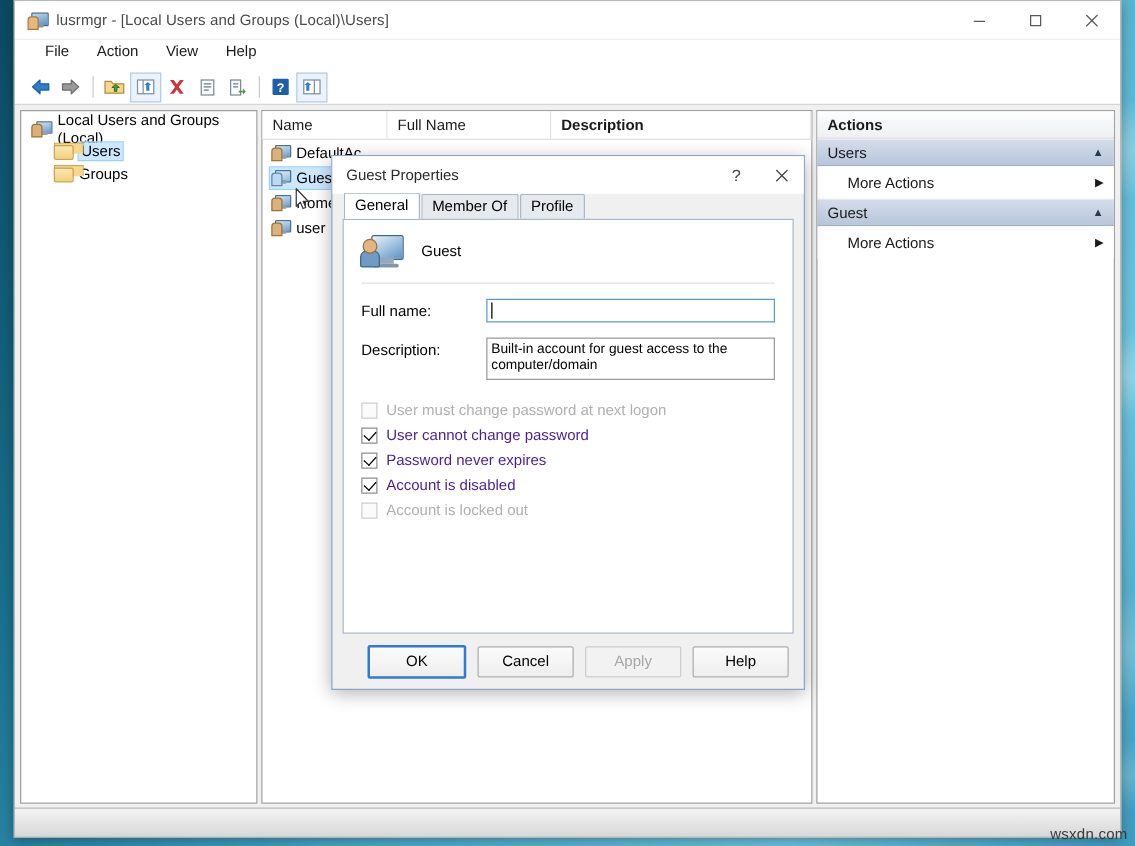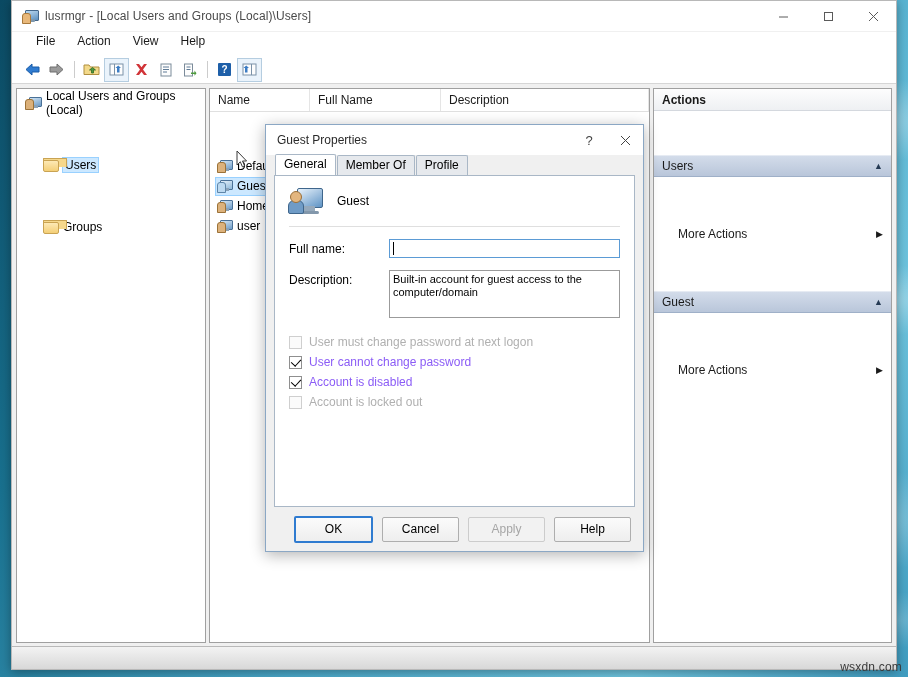--- a/index.html
+++ b/index.html
@@ -75,21 +75,21 @@
   .tb-btn.framed { border:1px solid #b5cde0; background:#eaf3fb; }
   .tb-sep { width: 1px; height: 17px; background: #cccccc; margin: 0 5px; }
 
   
   .content {
     flex: 1; display: flex; padding: 4px 4px 0 4px; gap: 3px; background: #f0f0f0;
     min-height: 0;
   }
   .pane {
     background: #ffffff; border: 1px solid #a0a0a0;
-    display: flex; flex-direction: column; min-height: 0; gap: 44px;
+    display: flex; flex-direction: column; min-height: 0;
   }
   .tree-pane { width: 188px; flex: none; padding: 5px 0 0 0; }
   .list-pane { flex: 1; min-width: 0; }
   .actions-pane { width: 237px; flex: none; }
 
   
   .tree-row { display: flex; align-items: center; height: 18px; padding-left: 8px; font-size: 12px; color: #000;}
   .tree-row.indent { padding-left: 25px; }
   .tree-row.selected .tree-label { background: #cce8ff; outline: 1px solid #99d1ff; padding: 0 2px; }
   .tree-ico { width: 16px; height: 16px; margin-right: 5px; position: relative; flex:none;}
@@ -105,21 +105,21 @@
   .ico-folder .tab { position:absolute; left:1px; top:1px; width:6px; height:3px; background:#f6d88c; border:1px solid #c9a353; border-bottom:none; border-radius:1px 1px 0 0;}
 
   
   .list-header { display: flex; height: 22px; background: #ffffff; border-bottom: 1px solid #e0e0e0; flex:none;}
   .col {
     font-size: 12px; color: #1a1a1a; display: flex; align-items: center;
     padding-left: 8px; border-right: 1px solid #e5e5e5; box-sizing: border-box;
   }
   .col-name { width: 100px; }
   .col-full { width: 131px; }
-  .col-desc { flex: 1; }
+  .col-desc { flex: 1; font-weight: bold; }
   .list-body { flex: 1; position: relative; overflow: hidden; }
   .list-row { display: flex; height: 20px; align-items: center; font-size: 12px; color: #000; }
   .list-row.selected .cell-name-inner { background: #cce8ff; outline: 1px solid #99d1ff; }
   .cell { display: flex; align-items: center; box-sizing: border-box; }
   .cell-name { width: 100px; padding-left: 6px; }
   .cell-name-inner { display: flex; align-items: center; padding: 1px 3px 1px 1px; max-width: 100%;}
   .cell-full { width: 131px; }
   .cell-desc { flex: 1; padding-left: 8px; white-space: nowrap; overflow: hidden; }
   .user-ico { width: 16px; height: 15px; margin-right: 4px; position: relative; flex:none;}
   .user-ico .mon { position:absolute; left:3px; top:1px; width:11px; height:8px; background:linear-gradient(160deg,#d6e7f5,#6f9dc8); border:1px solid #4a7197; border-radius:1px;}
@@ -200,37 +200,37 @@
   .field-row { display: flex; align-items: flex-start; padding: 12px 14px 0 14px; }
   .field-label { width: 100px; font-size: 12px; color: #000; padding-top: 3px; flex:none;}
   .text-input {
     flex: 1; height: 19px; border: 1px solid #5b9bd5; background: #ffffff;
     font-size: 11px; color: #000; padding: 0 3px; box-sizing: border-box;
     display: flex; align-items: center;
   }
   .caret-bar { width:1px; height:13px; background:#000; animation: blink 1s step-end infinite;}
   @keyframes blink { 50% { opacity: 0; } }
   .textarea {
-    flex: 1; height: 48px; border: 1px solid #9b9b9b; background: #ffffff;
+    flex: 1; height: 34px; border: 1px solid #9b9b9b; background: #ffffff;
     font-size: 11px; color: #000; padding: 2px 3px; box-sizing: border-box;
     line-height: 13px;
   }
 
   .checks { padding: 14px 0 0 14px; }
   .check-row { display: flex; align-items: center; height: 20px; }
   .cb {
     width: 13px; height: 13px; border: 1px solid #8f8f8f; background: #fff;
     margin-right: 7px; position: relative; flex: none; box-sizing: border-box;
   }
   .cb.checked::after {
     content:''; position:absolute; left:3px; top:0px; width:5px; height:8px;
     border: solid #000; border-width: 0 1.6px 1.6px 0; transform: rotate(42deg);
   }
   .cb.disabled { border-color: #cfcfcf; background: #fbfbfb; }
-  .check-label { font-size: 12px; color: #8b5cf6; }
+  .check-label { font-size: 12px; color: #4c1d95; }
   .check-label.disabled { color: #b0b0b0; }
 
   .dlg-buttons {
     height: 44px; display: flex; align-items: center; justify-content: flex-end;
     padding-right: 12px; gap: 9px; flex: none;
   }
   .dbtn {
     width: 75px; height: 23px; font-size: 12px; color: #000;
     background: linear-gradient(180deg,#fbfbfb,#eeeeee);
     border: 1px solid #aeaeae; border-radius: 2px;
@@ -526,20 +526,24 @@
       <div class="check-row">
         <span class="cb disabled"></span>
         <span class="check-label disabled">User must change password at next logon</span>
       </div>
       <div class="check-row">
         <span class="cb checked"></span>
         <span class="check-label">User cannot change password</span>
       </div>
       <div class="check-row">
         <span class="cb checked"></span>
+        <span class="check-label">Password never expires</span>
+      </div>
+      <div class="check-row">
+        <span class="cb checked"></span>
         <span class="check-label">Account is disabled</span>
       </div>
       <div class="check-row">
         <span class="cb disabled"></span>
         <span class="check-label disabled">Account is locked out</span>
       </div>
     </div>
   </div>
 
   <div class="dlg-buttons">

